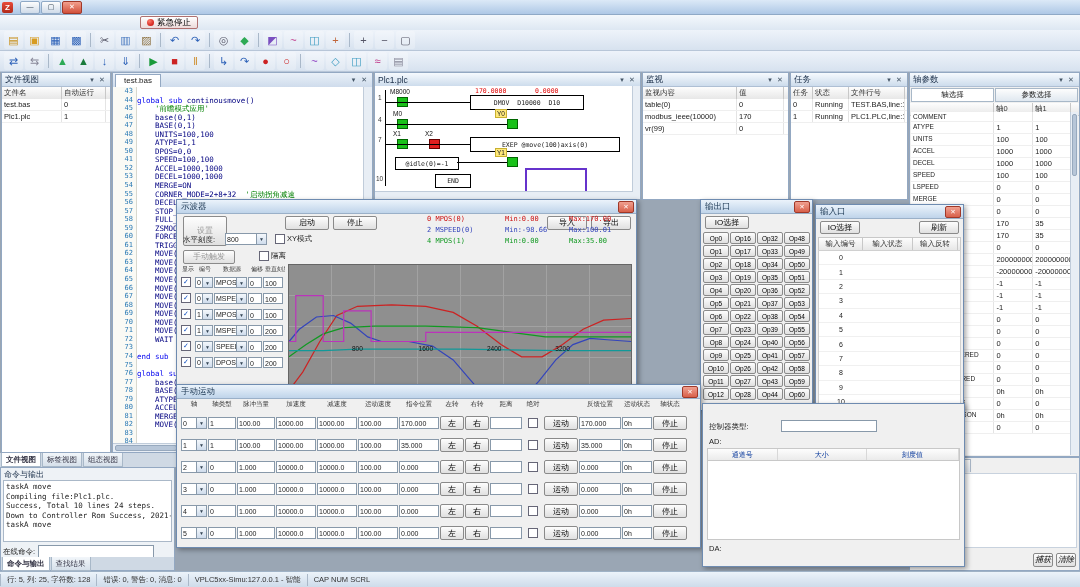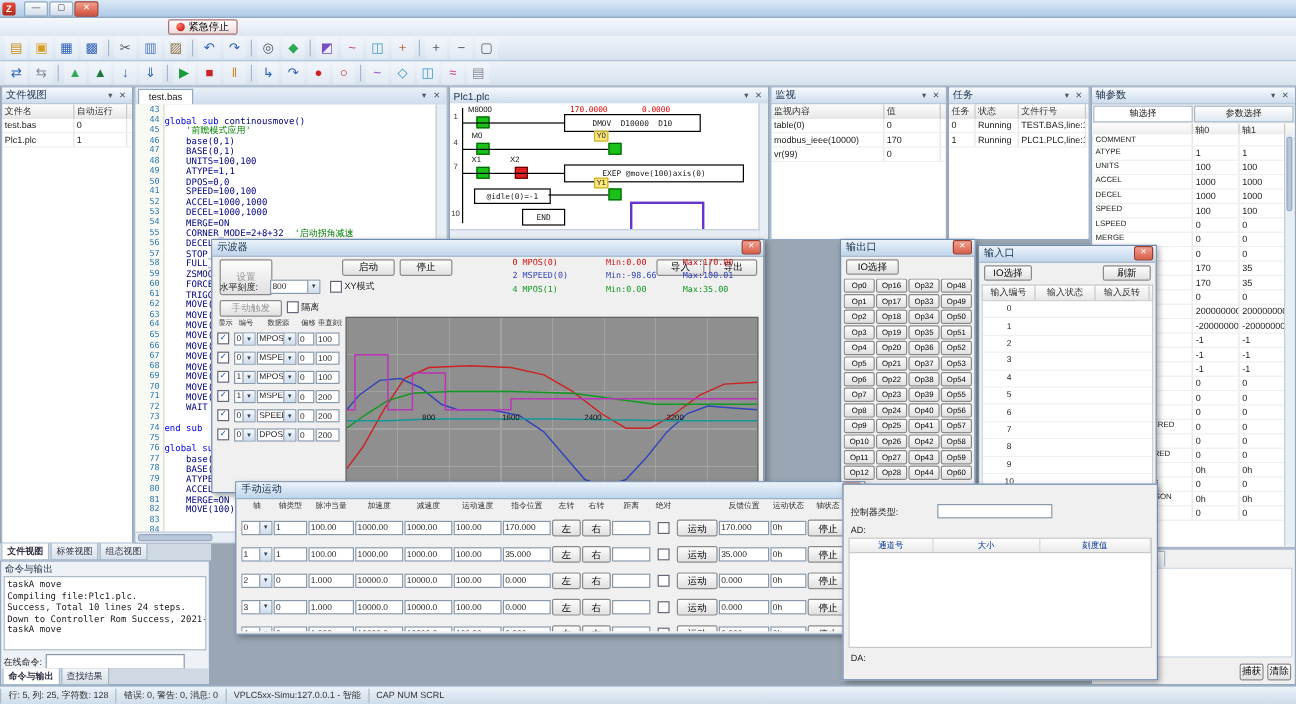--- a/index.html
+++ b/index.html
@@ -74,21 +74,21 @@
     display:flex;align-items:center;justify-content:center;white-space:pre;}
   .lmon{position:absolute;color:#e00000;font:6.5px "DejaVu Sans Mono",monospace;white-space:pre;}
   .lcoil-lbl{position:absolute;font-size:6.5px;background:#ffe97a;padding:0 1px;border:1px solid #c8b030;}
   .lsel{position:absolute;border:2px solid #6633cc;background:transparent;}
   .lscroll-v{position:absolute;right:0;top:13px;bottom:0;width:7px;background:#e8eef5;border-left:1px solid #c0ccda;}
   .lscroll-h{position:absolute;left:0;bottom:0;right:7px;height:7px;background:#e8eef5;border-top:1px solid #c0ccda;}
   
   .win{position:absolute;background:#f0f0f0;border:1px solid #6e8bb0;box-shadow:2px 2px 5px rgba(0,0,0,.35);
     box-sizing:border-box;z-index:6;}
   .tbar{height:13px;background:linear-gradient(#ebf3fb,#bfd4ea);border-bottom:1px solid #9ab0c8;
-    display:flex;align-items:flex-start;padding:0 2px 0 4px;font-size:8.5px;color:#16324e;}
+    display:flex;align-items:center;padding:0 2px 0 4px;font-size:8.5px;color:#16324e;}
   .tx{margin-left:auto;width:14px;height:10px;background:linear-gradient(#f0a090,#d8604a);
     border:1px solid #a03828;color:#fff;font-size:6.5px;line-height:9px;text-align:center;border-radius:2px;}
   .btn{background:linear-gradient(#fdfdfd,#e0e0e0);border:1px solid #8a8a8a;border-radius:2px;
     font-size:8px;text-align:center;font-family:inherit;padding:0;line-height:12px;}
   .btn.dis{color:#999;}
   .inp{background:#fff;border:1px solid #8899aa;font-size:7px;padding:0 1px;box-sizing:border-box;
     white-space:nowrap;overflow:hidden;line-height:11px;}
   .dd{background:#fff;border:1px solid #8899aa;font-size:7px;display:flex;align-items:center;box-sizing:border-box;}
   .dd .ddt{flex:1;padding:0 1px;overflow:hidden;white-space:nowrap;}
   .dd .arr{width:9px;background:linear-gradient(#f4f8fc,#cfdcec);border-left:1px solid #8899aa;
@@ -101,21 +101,21 @@
   .sbody{position:absolute;left:0;top:13px;right:0;bottom:0;}
   .sset{position:absolute;left:6px;top:3px;width:44px;height:30px;}
   .sstart{position:absolute;left:108px;top:3px;width:44px;height:14px;}
   .sstop{position:absolute;left:156px;top:3px;width:44px;height:14px;}
   .simp{position:absolute;left:370px;top:3px;width:40px;height:14px;}
   .sexp{position:absolute;left:414px;top:3px;width:40px;height:14px;}
   .shl{position:absolute;left:6px;top:22px;font-size:7.5px;}
   .shv{position:absolute;left:48px;top:20px;width:42px;height:12px;}
   .sxy{position:absolute;left:98px;top:21px;}
   .strig{position:absolute;left:6px;top:37px;width:52px;height:14px;}
-  .siso{position:absolute;left:62px;top:38px;}
+  .siso{position:absolute;left:82px;top:38px;}
   .sinfo{position:absolute;left:250px;top:1px;width:205px;height:36px;font:7px "DejaVu Sans Mono",monospace;}
   .sinfo .irow{display:flex;height:11px;line-height:11px;}
   .sinfo .il{width:78px;} .sinfo .imin{width:64px;}
   .schan{position:absolute;left:4px;top:52px;width:106px;bottom:4px;}
   .schead{display:flex;}
   .schead span{font-size:6px;color:#333;text-align:center;overflow:hidden;white-space:nowrap;}
   .scrow{display:flex;align-items:center;height:16px;gap:1px;}
   .splot{position:absolute;left:111px;top:51px;width:344px;height:155px;background:#8f8f8f;
     border:1px solid #666;box-sizing:border-box;
     background-image:repeating-linear-gradient(to right,transparent 0 42px,#a2a2a2 42px 43px),
@@ -131,21 +131,21 @@
   
   .inport{left:815px;top:204px;width:149px;height:207px;}
   .inio{position:absolute;left:4px;top:16px;width:40px;height:13px;}
   .inref{position:absolute;right:4px;top:16px;width:40px;height:13px;}
   .inhead{position:absolute;left:2px;top:32px;right:2px;display:flex;
     background:linear-gradient(#fdfdfd,#e7e7e7);border:1px solid #c8c8c8;}
   .inbody{position:absolute;left:2px;top:45px;right:2px;bottom:2px;background:#fff;border:1px solid #d0d0d0;overflow:hidden;}
   .inrow{display:flex;align-items:center;height:13.4px;border-bottom:1px solid #f0f0f0;}
   .dot{width:9px;height:9px;border-radius:50%;background:radial-gradient(circle at 35% 30%,#d8d8d8,#8a8a8a 60%,#5f5f5f);margin:0 auto;}
   
-  .manual{left:176px;top:401px;width:525px;height:128px;margin-left:20px;}
+  .manual{left:176px;top:384px;width:525px;height:164px;}
   .mnhead{position:absolute;left:4px;top:15px;display:flex;gap:1px;}
   .mnhead span{font-size:6.5px;text-align:center;color:#333;overflow:hidden;white-space:nowrap;}
   .mnrows{position:absolute;left:4px;top:27px;right:2px;bottom:2px;overflow:hidden;}
   .mnrow{display:flex;gap:1px;align-items:center;height:22px;}
   .mnrow .inp,.mnrow .dd{height:12px;}
   .mnrow .btn{height:14px;line-height:13px;}
   
   .adda{left:702px;top:403px;width:263px;height:164px;}
   .ctl{position:absolute;left:6px;top:18px;font-size:7.5px;}
   .ctlbox{position:absolute;left:78px;top:16px;width:96px;height:12px;}
@@ -154,21 +154,21 @@
     background:linear-gradient(#fdfdfd,#e9e9e9);border:1px solid #c8c8c8;}
   .adhead span{font-size:7px;color:#003399;text-align:center;padding:1px 0;border-right:1px solid #d8d8d8;}
   .adlist{position:absolute;left:4px;top:56px;right:4px;height:78px;background:#fff;border:1px solid #c8c8c8;}
   .dalbl{position:absolute;left:6px;top:140px;font-size:7.5px;}
   
   .rbottom{left:909px;top:457px;width:171px;height:114px;}
   .rtabs{display:flex;gap:1px;padding:1px 2px;}
   .rtab{font-size:7.5px;border:1px solid #aab8c8;border-bottom:none;background:linear-gradient(#fdfdfd,#e3e9f1);padding:0 6px;height:12px;line-height:12px;}
   .rarea{position:absolute;left:2px;top:15px;right:2px;bottom:22px;background:#fff;border:1px solid #c8d2de;}
   .rbtns{position:absolute;right:3px;bottom:3px;display:flex;gap:3px;}
-  .rbtns .btn{width:20px;height:14px;}
+  .rbtns .btn{width:20px;height:14px;font-style:italic;}
   
   .vtabs{position:absolute;left:0;top:453px;width:175px;height:14px;background:#cfd9e4;display:flex;gap:1px;padding-left:1px;z-index:1;}
   .vtab{font-size:7.5px;height:13px;line-height:13px;padding:0 4px;background:linear-gradient(#f2f6fa,#d6e0ea);
     border:1px solid #a8b8c8;border-top:none;color:#334;}
   .vtab.act{background:#fff;font-weight:bold;}
   .console{position:absolute;left:0;top:467px;width:175px;height:104px;background:#eef2f6;border:1px solid #93a8c2;box-sizing:border-box;z-index:1;}
   .chead{font-size:8px;color:#20344e;padding:1px 3px;}
   .cbox{position:absolute;left:2px;top:12px;width:169px;height:62px;background:#fff;border:1px solid #aab8c8;
     font:7.5px "DejaVu Sans Mono",monospace;overflow:hidden;padding:1px 2px;box-sizing:border-box;line-height:9.5px;white-space:pre;}
   .crow{position:absolute;left:2px;top:77px;display:flex;align-items:center;gap:3px;}

